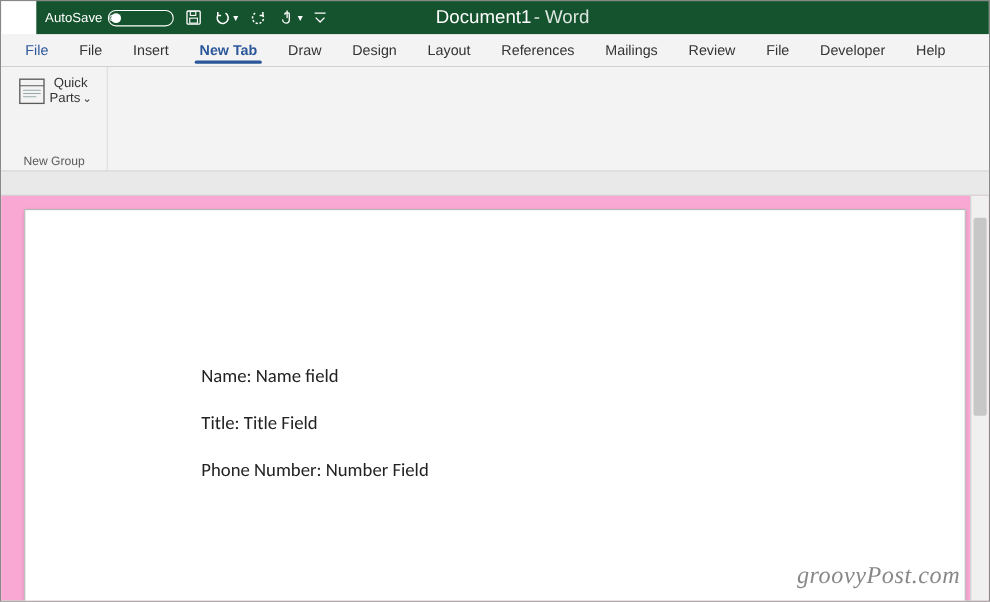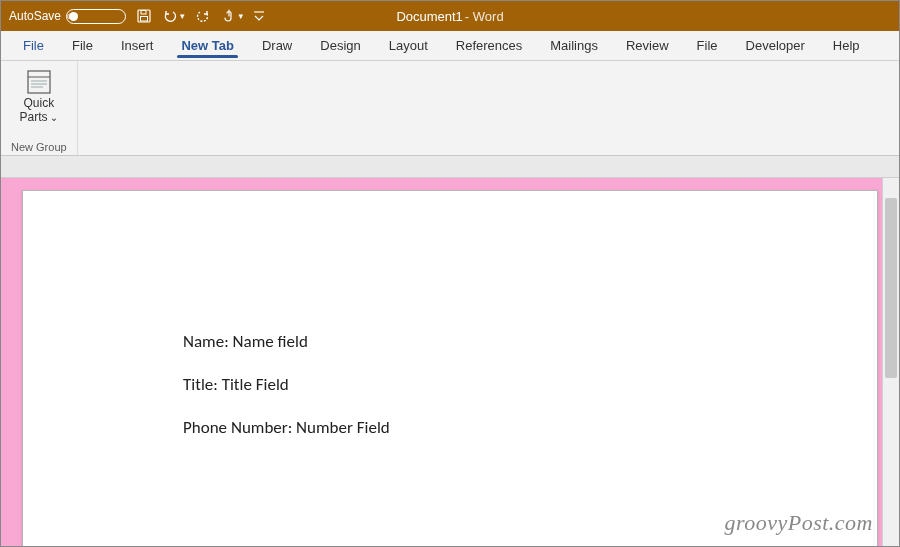--- a/index.html
+++ b/index.html
@@ -1,38 +1,38 @@
 <!DOCTYPE html>
 <html><head>
 <meta charset="utf-8">
 <style>
 * { box-sizing: border-box; margin: 0; padding: 0; }
 body { width: 900px; height: 547px; font-family: "Segoe UI", Arial, sans-serif; font-size: 12px; background: #fff; overflow: hidden; border: 1px solid #888; position: relative; }
 
-.titlebar { height: 30px; background: #a16207; display: flex; align-items: center; color: #fff; padding: 0 4px; position: relative; }
+.titlebar { height: 30px; background: #14532d; display: flex; align-items: center; color: #fff; padding: 0 4px; position: relative; margin-left: 32px; }
 .titlebar .autosave-wrap { display: flex; align-items: center; gap: 5px; margin-left: 4px; }
 .titlebar .autosave-pill { display: inline-flex; align-items: center; width: 60px; height: 15px; border: 1px solid #fff; border-radius: 8px; position: relative; font-size: 8px; color: #fff; justify-content: flex-start; padding-right: 0; }
 .titlebar .autosave-pill::before { content: ""; position: absolute; left: 2px; top: 2px; width: 9px; height: 9px; background: #fff; border-radius: 50%; }
 .titlebar .qat { display: flex; align-items: center; gap: 10px; margin-left: 10px; }
 .titlebar .qat .qat-item { display: inline-flex; align-items: center; color: #fff; cursor: pointer; }
-.titlebar .doc-title { position: absolute; left: 50%; transform: translateX(-50%); display: flex; align-items: center; gap: 2px; font-size: 13px; }
+.titlebar .doc-title { position: absolute; left: 50%; transform: translateX(-50%); display: flex; align-items: center; gap: 2px; font-size: 17px; }
 .titlebar .doc-title .dim { opacity: .85; }
 .titlebar .chev { font-size: 9px; margin-left: 2px; }
 
 svg { display: block; }
 
 .ribbon-tabs { height: 30px; background: #f3f3f3; border-bottom: 1px solid #d0d0d0; display: flex; align-items: stretch; padding-left: 8px; }
 .ribbon-tabs .tab { display: flex; align-items: center; padding: 0 14px; font-size: 13px; color: #333; cursor: pointer; position: relative; }
 .ribbon-tabs .tab.file { color: #2b579a; font-weight: 400; }
 .ribbon-tabs .tab.active { color: #2b579a; font-weight: 600; }
 .ribbon-tabs .tab.active::after { content: ""; position: absolute; left: 10px; right: 10px; bottom: 2px; height: 3px; background: #2b579a; border-radius: 2px; }
 
 .ribbon-body { height: 95px; background: #f3f3f3; border-bottom: 1px solid #c8c8c8; display: flex; align-items: stretch; }
 .ribbon-group { display: flex; flex-direction: column; align-items: center; justify-content: space-between; padding: 6px 10px 2px; border-right: 1px solid #dcdcdc; }
-.ribbon-btn { display: flex; flex-direction: column; align-items: center; gap: 2px; padding: 2px 4px; cursor: pointer; color: #333; }
+.ribbon-btn { display: flex; flex-direction: row; align-items: center; gap: 2px; padding: 2px 4px; cursor: pointer; color: #333; }
 .ribbon-btn .lbl { font-size: 12px; text-align: center; line-height: 1.15; }
 .ribbon-group .grp-label { font-size: 11px; color: #5a5a5a; margin-top: 2px; }
 
 .ruler-strip { height: 22px; background: #e9e9e9; border-bottom: 1px solid #cfcfcf; }
 
 .doc-area { position: absolute; top: 177px; bottom: 0; left: 0; right: 0; background: #f9a8d4; display: flex; justify-content: center; padding-top: 12px; }
 .page { width: 856px; background: #fff; border: 1px solid #b5b5b5; box-shadow: 0 1px 3px rgba(0,0,0,.15); height: 600px; position: relative; padding: 140px 160px 0 160px; }
 .page p { font-family: "Calibri", "Segoe UI", sans-serif; font-size: 17px; color: #222; margin-bottom: 22px; }
 .cursor-caret { display: inline-block; width: 1px; height: 19px; background: #000; vertical-align: -3px; margin-left: 1px; }
 

